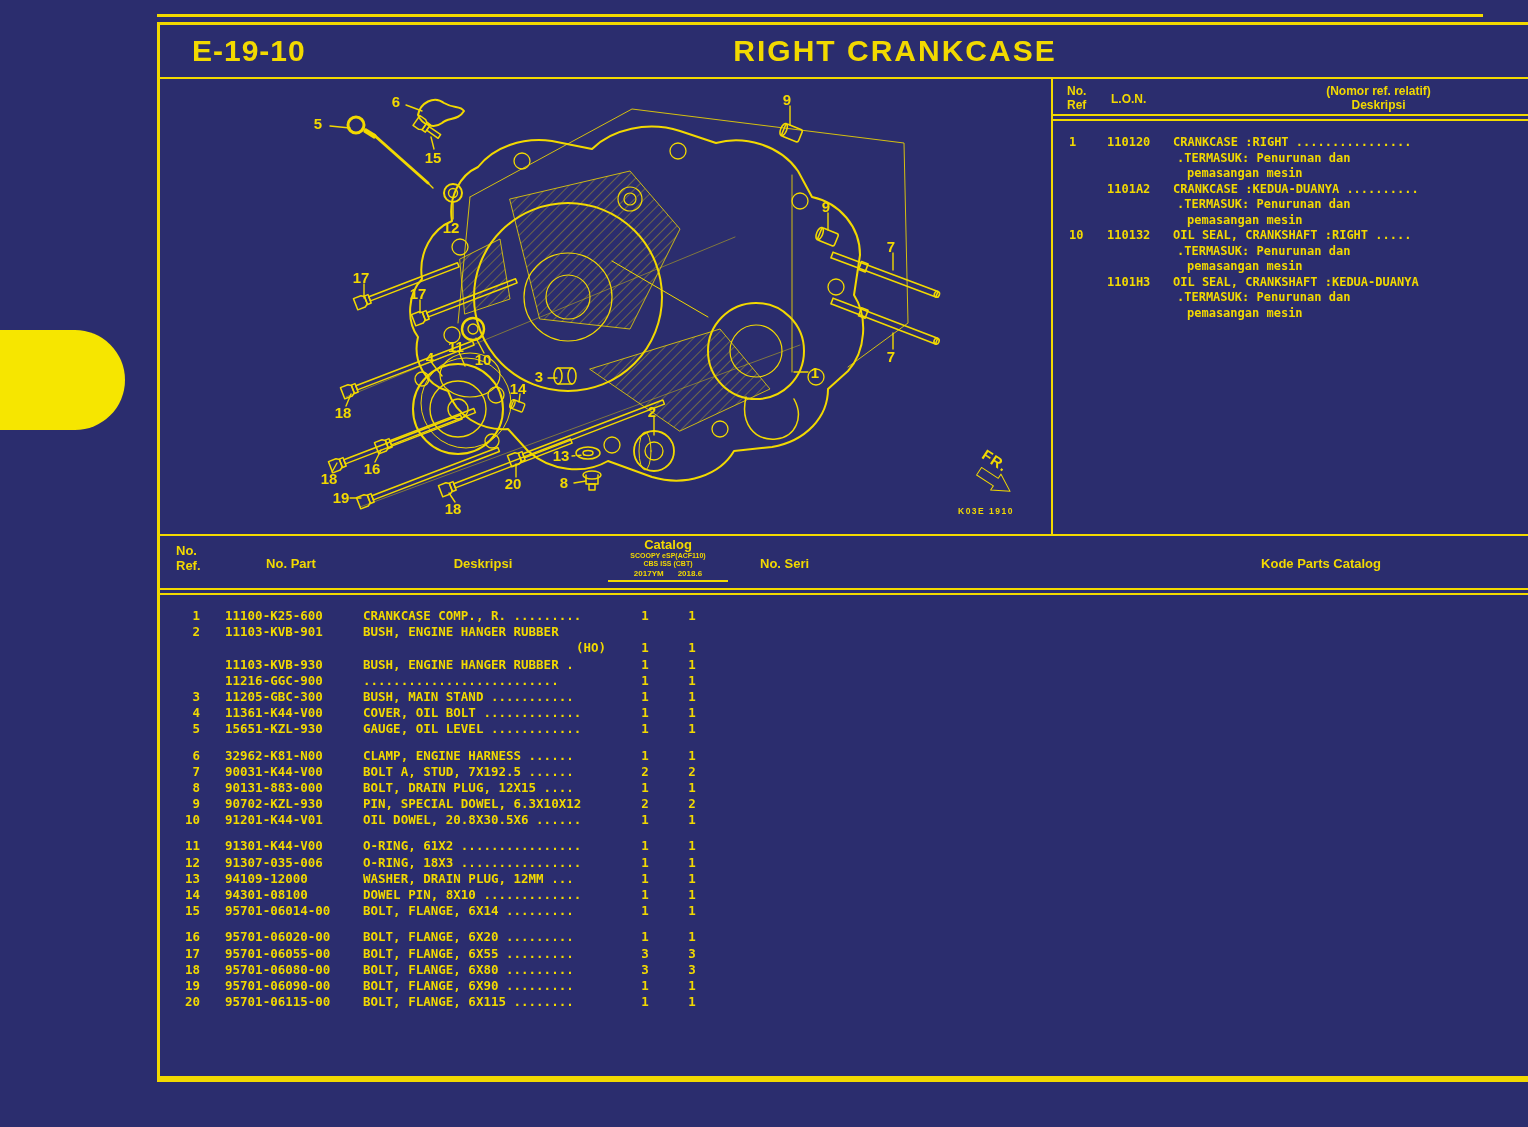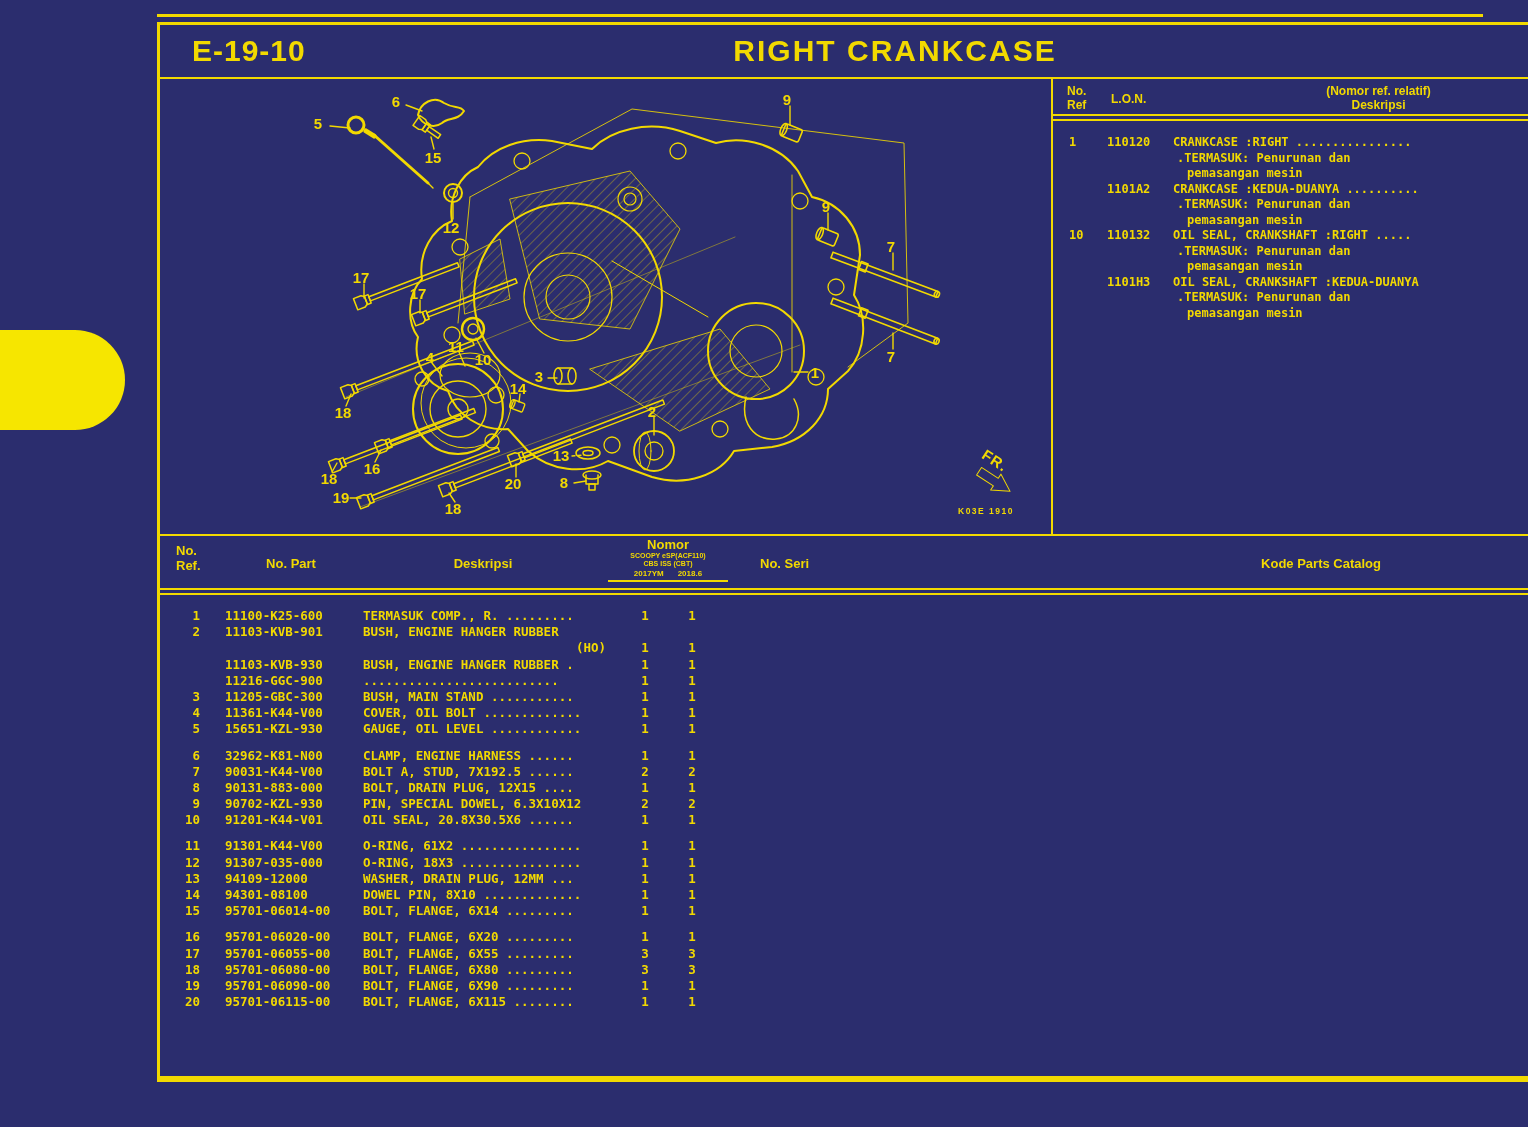--- a/index.html
+++ b/index.html
@@ -353,38 +353,38 @@
   </div>
 
   <div class="parts-header">
     <div class="ph-ref">
       <div>No.</div>
       <div>Ref.</div>
     </div>
     <div class="ph-part">No. Part</div>
     <div class="ph-desc">Deskripsi</div>
     <div class="ph-jumlah">
-      <div class="j-main">Nomor</div>
+      <div class="j-main">Catalog</div>
       <div class="j-sub">SCOOPY eSP(ACF110)</div>
       <div class="j-sub">CBS ISS (CBT)</div>
       <div class="ph-years">
         <span>2017YM</span>
         <span>2018.6</span>
       </div>
     </div>
     <div class="ph-seri">No. Seri</div>
     <div class="ph-kode">Kode Parts Catalog</div>
   </div>
   <div class="dbl"></div>
 
   <div class="parts-body" id="parts-body">
       <div class="p-row">
         <div class="p-ref">1</div>
         <div class="p-part">11100-K25-600</div>
-        <div class="p-desc">TERMASUK COMP., R. .........</div>
+        <div class="p-desc">CRANKCASE COMP., R. .........</div>
         <div class="p-q">1</div>
         <div class="p-q">1</div>
       </div>
       <div class="p-row">
         <div class="p-ref">2</div>
         <div class="p-part">11103-KVB-901</div>
         <div class="p-desc">BUSH, ENGINE HANGER RUBBER</div>
         <div class="p-q"></div>
         <div class="p-q"></div>
       </div>
@@ -455,35 +455,35 @@
       <div class="p-row">
         <div class="p-ref">9</div>
         <div class="p-part">90702-KZL-930</div>
         <div class="p-desc">PIN, SPECIAL DOWEL, 6.3X10X12</div>
         <div class="p-q">2</div>
         <div class="p-q">2</div>
       </div>
       <div class="p-row">
         <div class="p-ref">10</div>
         <div class="p-part">91201-K44-V01</div>
-        <div class="p-desc">OIL SEAL, 20.8X30.5X6 ......</div>
+        <div class="p-desc">OIL DOWEL, 20.8X30.5X6 ......</div>
         <div class="p-q">1</div>
         <div class="p-q">1</div>
       </div>
       <div class="p-gap"></div>
       <div class="p-row">
         <div class="p-ref">11</div>
         <div class="p-part">91301-K44-V00</div>
         <div class="p-desc">O-RING, 61X2 ................</div>
         <div class="p-q">1</div>
         <div class="p-q">1</div>
       </div>
       <div class="p-row">
         <div class="p-ref">12</div>
-        <div class="p-part">91307-035-000</div>
+        <div class="p-part">91307-035-006</div>
         <div class="p-desc">O-RING, 18X3 ................</div>
         <div class="p-q">1</div>
         <div class="p-q">1</div>
       </div>
       <div class="p-row">
         <div class="p-ref">13</div>
         <div class="p-part">94109-12000</div>
         <div class="p-desc">WASHER, DRAIN PLUG, 12MM ...</div>
         <div class="p-q">1</div>
         <div class="p-q">1</div>

